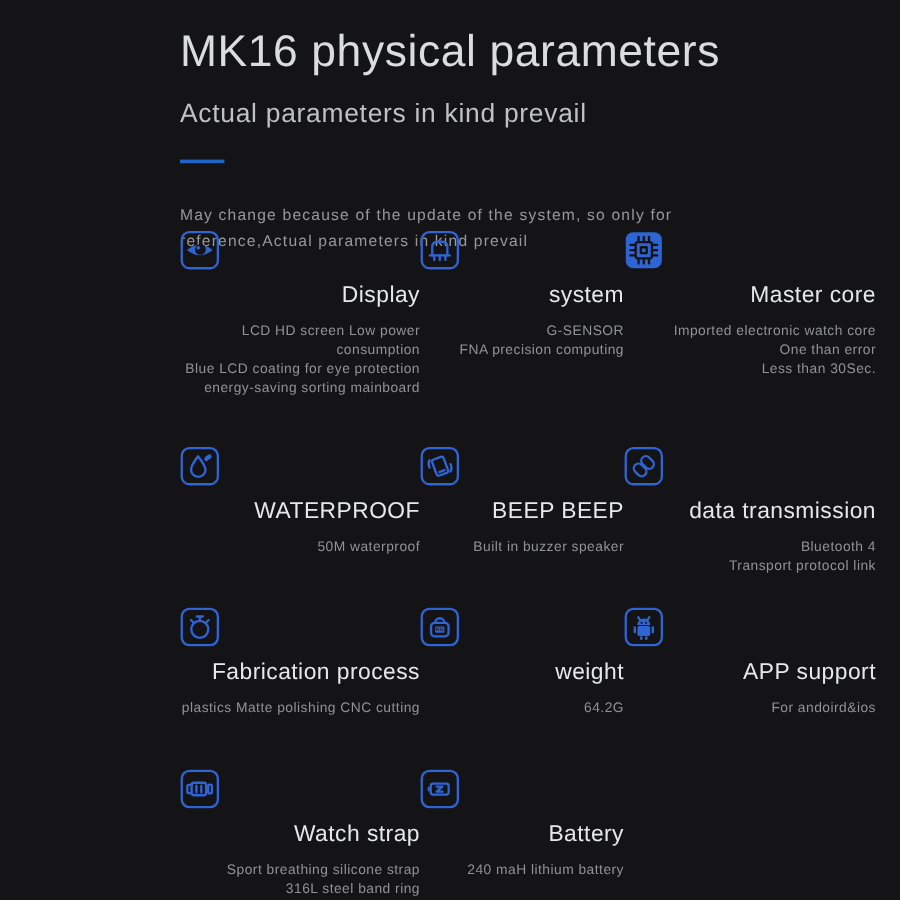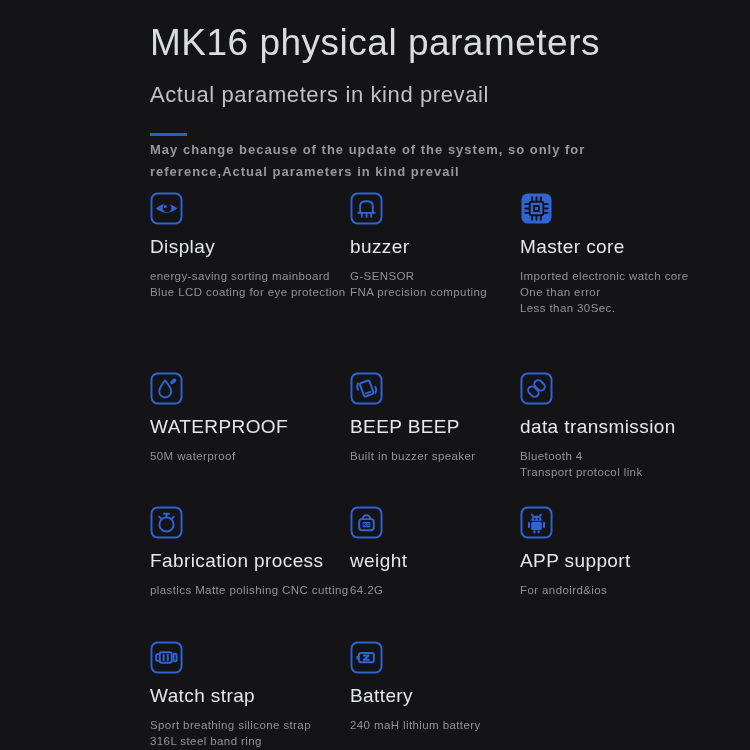--- a/index.html
+++ b/index.html
@@ -24,30 +24,30 @@
   h1{
     font-size:37px;font-weight:200;color:var(--title);
     letter-spacing:0.5px;line-height:1.15;
   }
   h2{
     font-size:22px;font-weight:400;color:var(--subtitle);
     letter-spacing:0.6px;margin-top:17px;
   }
   .underline{width:37px;height:3px;background:var(--underline);margin-top:25px;}
   .note{
-    margin-top:3px;font-size:13px;color:var(--note);
-    letter-spacing:1px;line-height:22px;font-weight:700;
+    margin-top:32px;font-size:13px;color:var(--note);
+    letter-spacing:1px;line-height:22px;font-weight:400;
   }
   .grid{
     position:absolute;left:150px;top:192px;right:20px;
     display:grid;
     grid-template-columns:200px 170px 1fr;
     grid-template-rows:180px 134px 135px auto;
   }
-  .cell{display:block;}
+  .cell{display:block;text-align:right;}
   .icon{display:block;width:33px;height:33px;}
   .icon svg{width:33px;height:33px;display:block;}
   .icon svg *{stroke:var(--accent);stroke-width:2;fill:none;stroke-linecap:round;stroke-linejoin:round;}
   .icon svg .fill{fill:var(--accent);stroke:none;}
   .icon svg .dark{fill:var(--bg);stroke:none;}
   .icon svg .darkstroke{stroke:var(--bg);fill:none;}
   .icon svg text{stroke:none;font-family:"Liberation Sans",sans-serif;font-weight:bold;}
   .ftitle{
     margin-top:11px;font-size:19px;font-weight:400;color:var(--ftitle);
     letter-spacing:0.4px;line-height:22px;
@@ -73,34 +73,35 @@
         <span class="icon">
           <svg viewBox="0 0 34 34">
             <rect x="1.5" y="1.5" width="31" height="31" rx="6.5"></rect>
             <path class="fill" d="M6,16.8 Q17,7.8 28,16.8 Q17,26 6,16.8 Z"></path>
             <circle class="dark" cx="17.5" cy="16.3" r="4.6"></circle>
             <circle class="fill" cx="15.7" cy="14.9" r="1.6"></circle>
           </svg>
         </span>
         <div class="ftitle">Display</div>
         <div class="fdetails">
+          <div class="fdetail">LCD HD screen Low power consumption</div>
+          <div class="fdetail">Blue LCD coating for eye protection</div>
           <div class="fdetail">energy-saving sorting mainboard</div>
-          <div class="fdetail">Blue LCD coating for eye protection</div>
         </div>
       </div>
       <div class="cell">
         <span class="icon">
           <svg viewBox="0 0 34 34">
             <rect x="1.5" y="1.5" width="31" height="31" rx="6.5"></rect>
             <path d="M10.5,21.5 V14 Q10.5,9.5 17,9.5 Q23.5,9.5 23.5,14 V21.5"></path>
             <path d="M8.5,21.5 H25.5"></path>
             <path d="M12.2,21.5 V25.5 M17,21.5 V25.5 M21.8,21.5 V25.5"></path>
           </svg>
         </span>
-        <div class="ftitle">buzzer</div>
+        <div class="ftitle">system</div>
         <div class="fdetails">
           <div class="fdetail">G-SENSOR</div>
           <div class="fdetail">FNA precision computing</div>
         </div>
       </div>
       <div class="cell">
         <span class="icon">
           <svg viewBox="0 0 34 34">
             <rect class="fill" x="1.5" y="1.5" width="31" height="31" rx="6.5"></rect>
             <rect class="darkstroke" x="10" y="10" width="14" height="14" rx="2"></rect>

